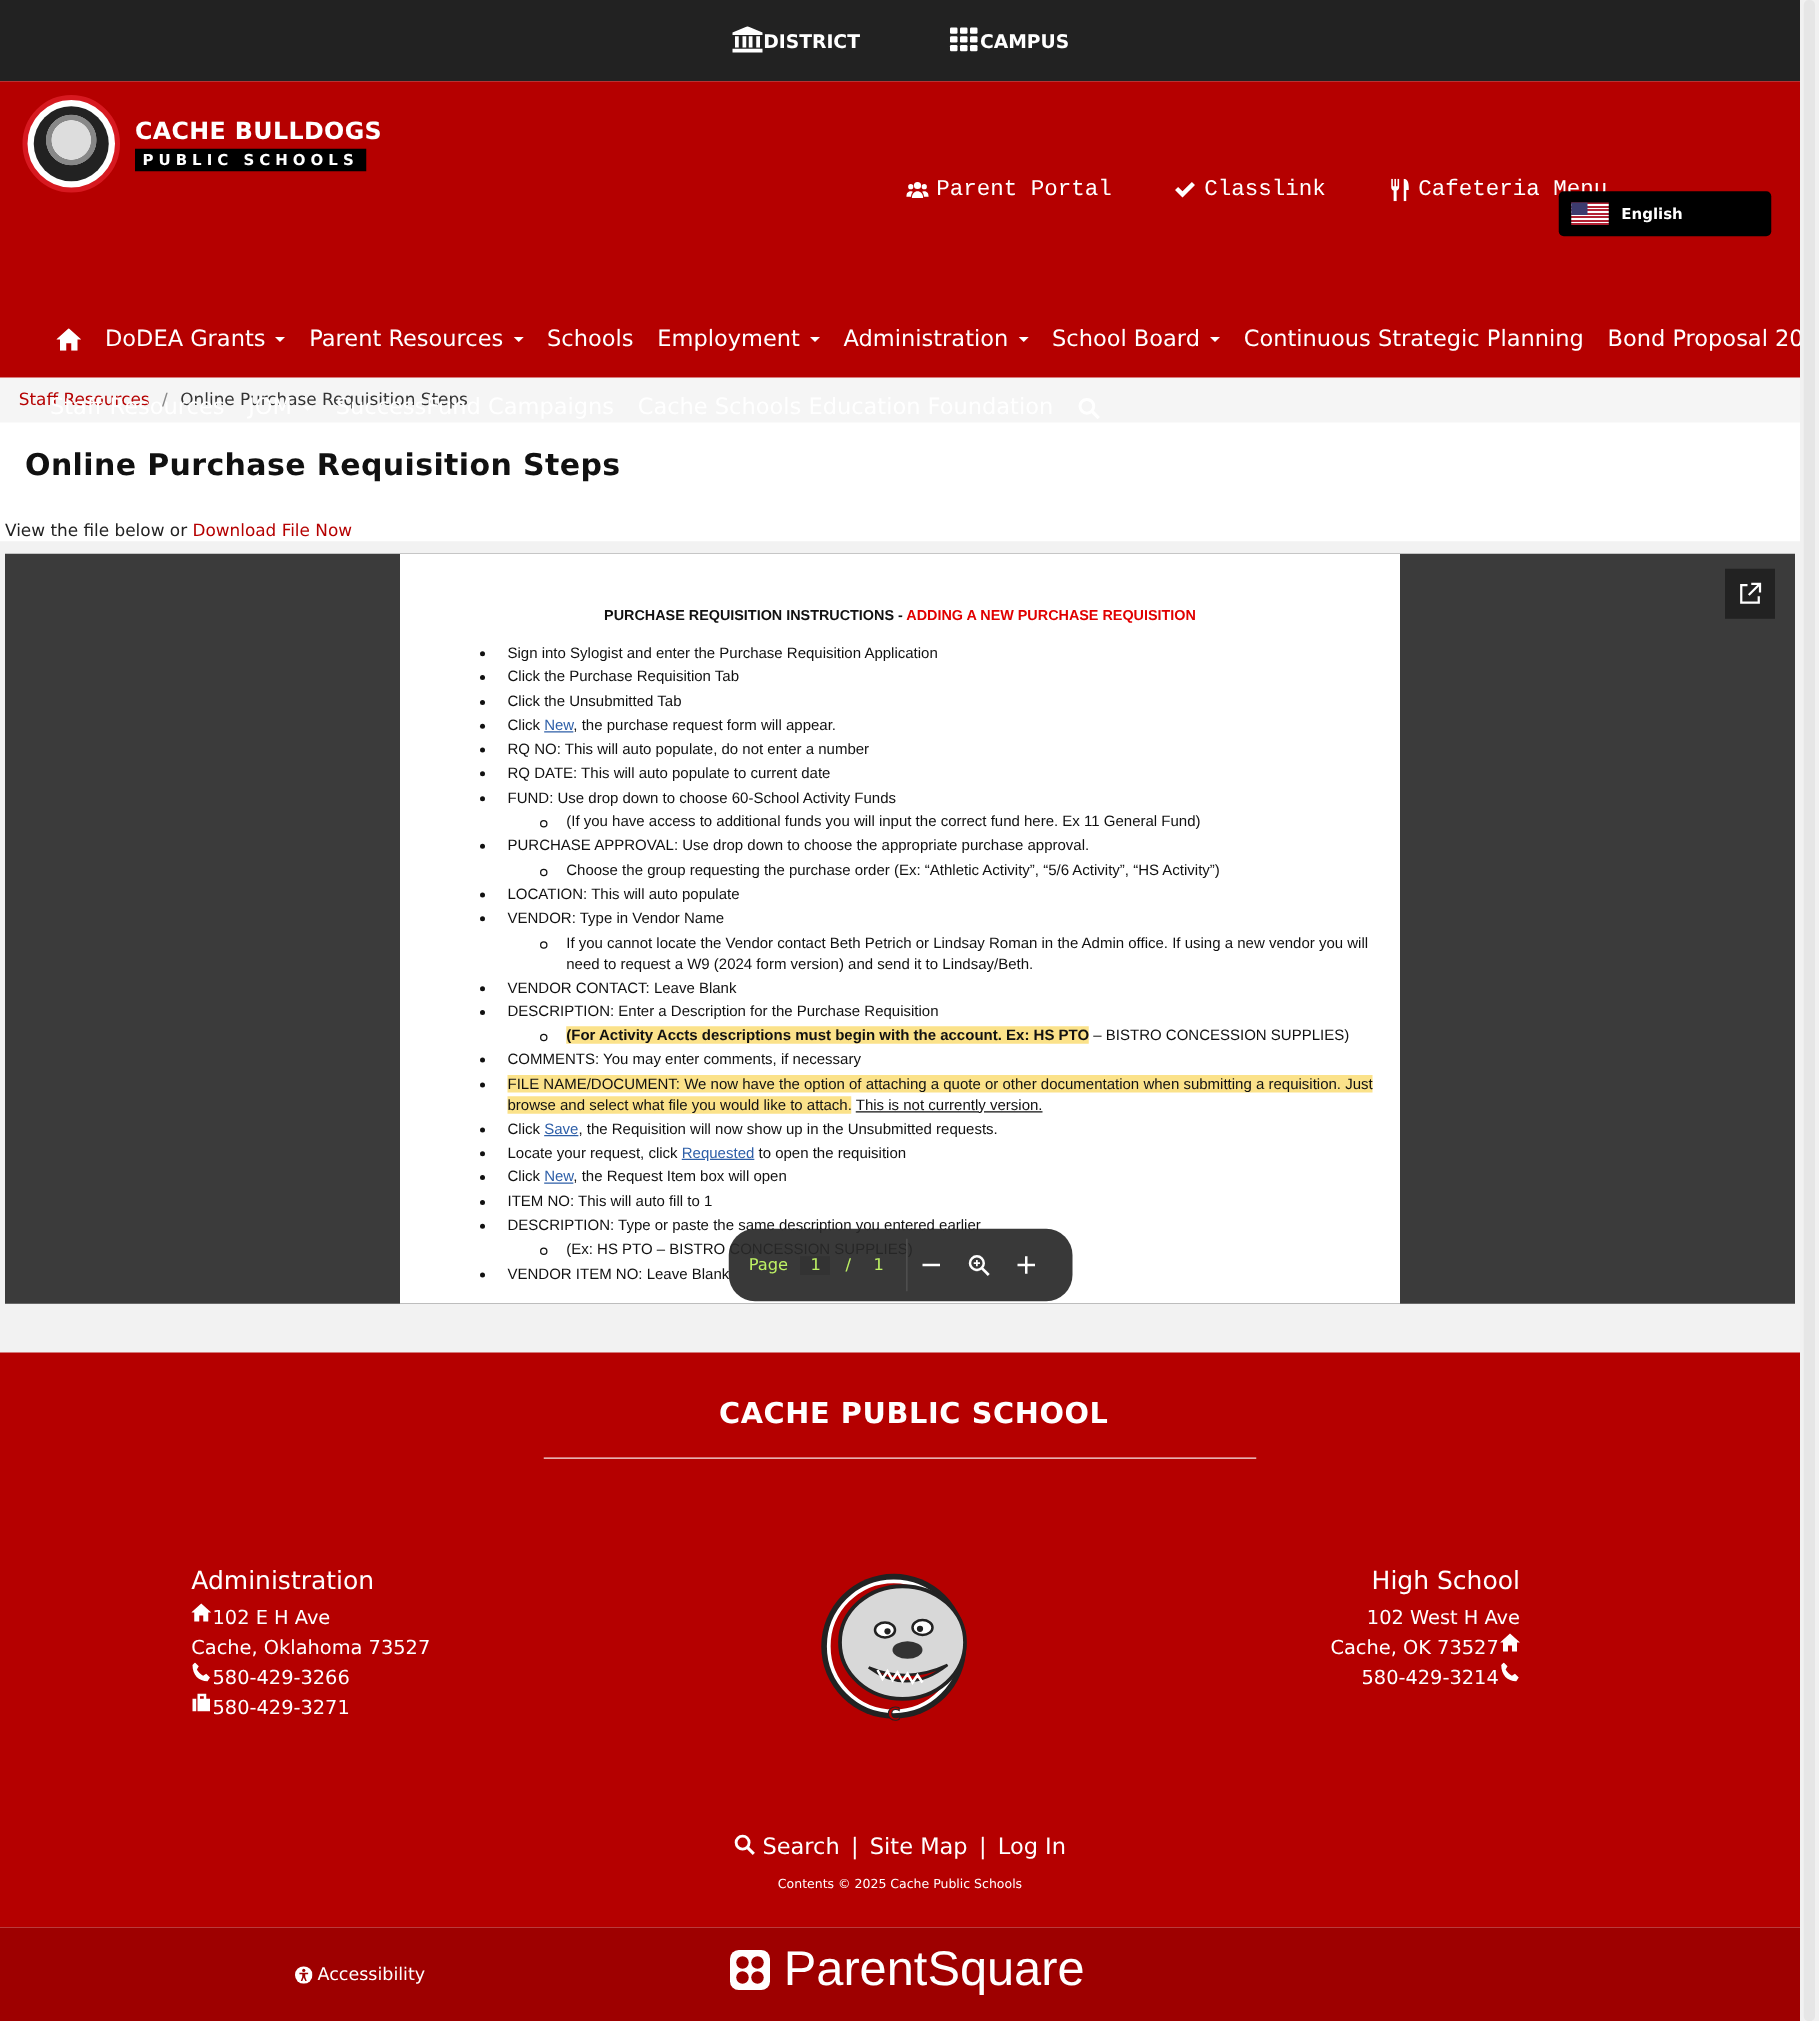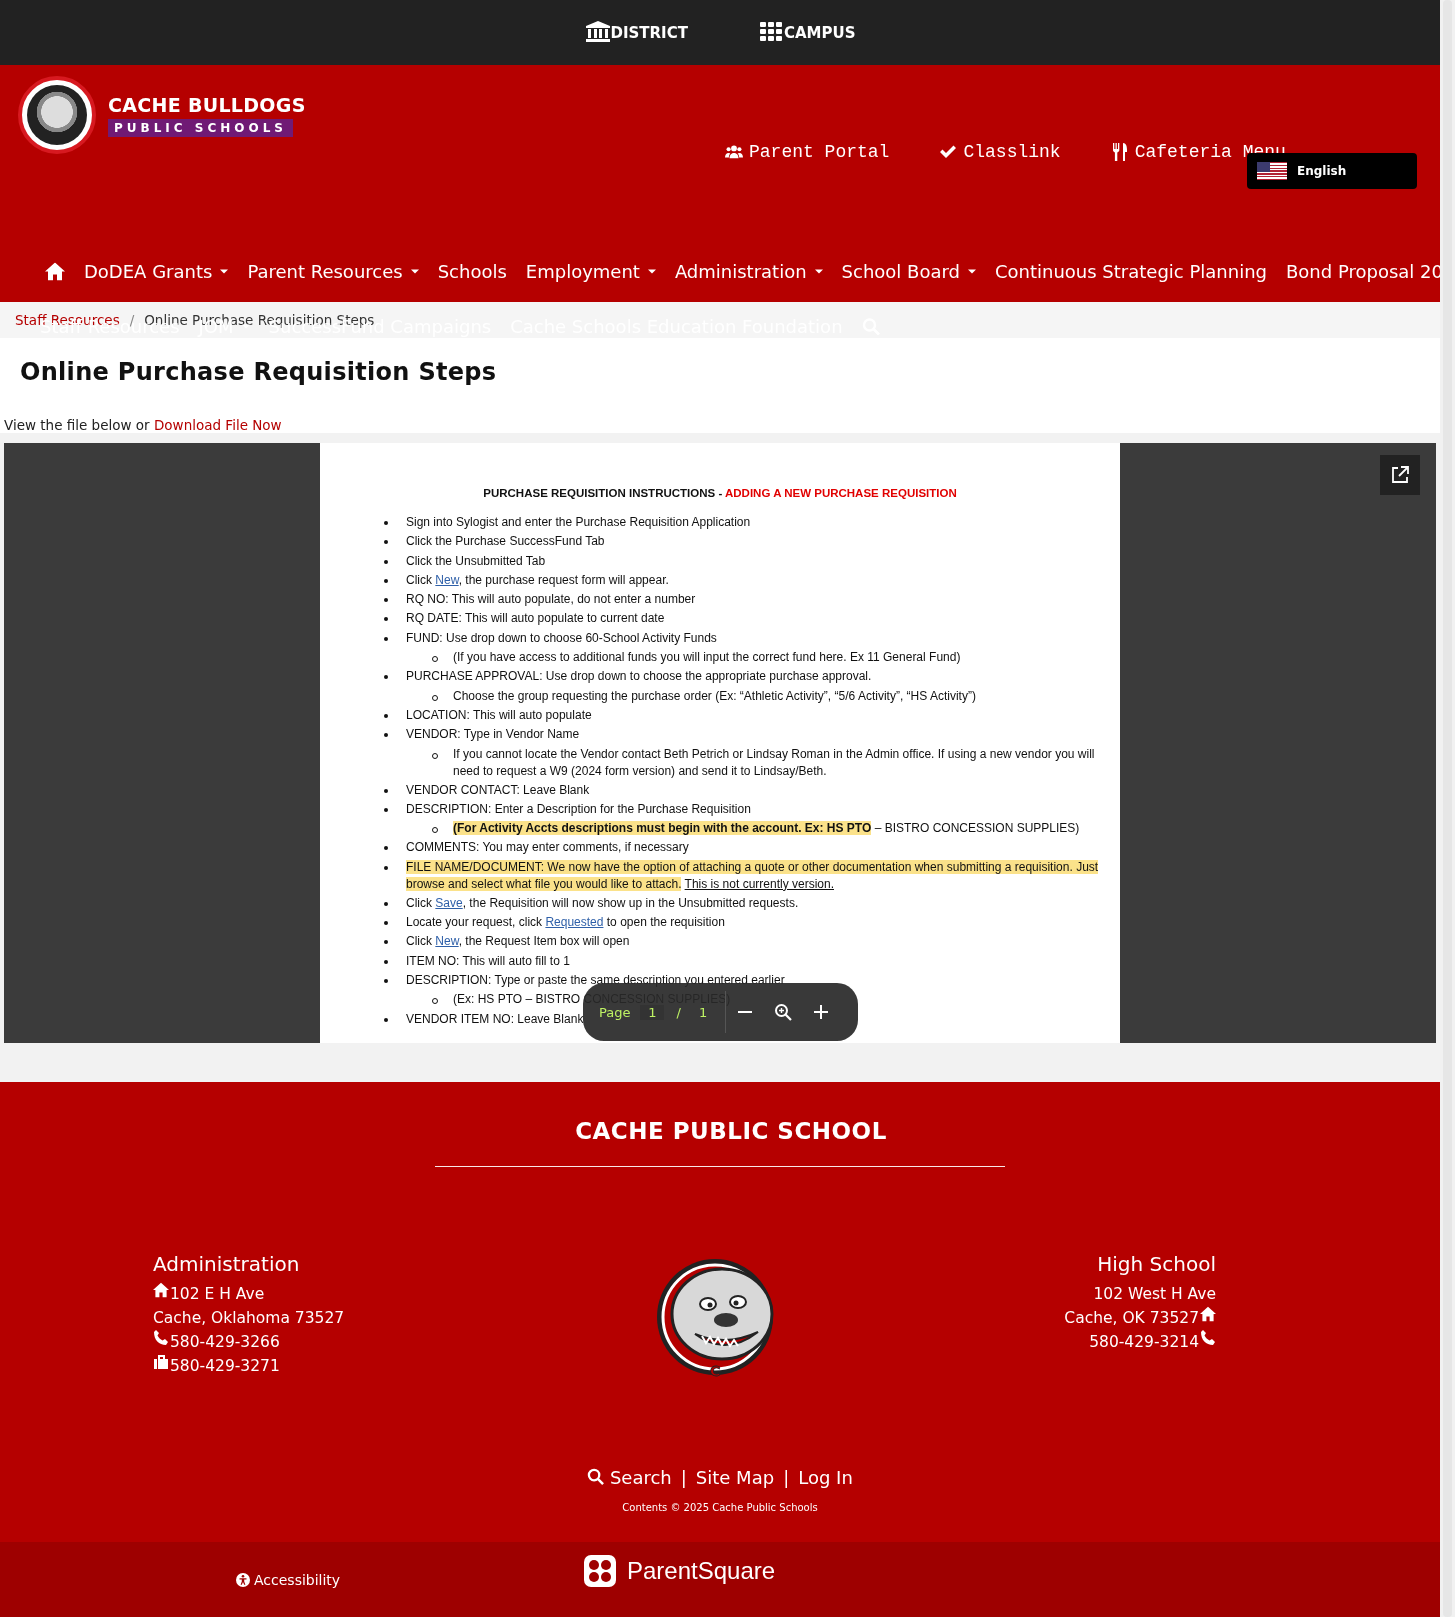--- a/index.html
+++ b/index.html
@@ -14,21 +14,21 @@
   .topbar .tb-item { display: flex; flex-direction: row; align-items: center; color: #fff; font-size: 15px; font-weight: bold; letter-spacing: 0; cursor: pointer; }
   .topbar .tb-item svg { width: 26px; height: 22px; margin-bottom: 1px; }
 
   
   .header { background: #b50000; height: 237px; position: relative; }
   .logo { position: absolute; left: 18px; top: 11px; display: flex; align-items: center; }
   .logo-circle { width: 78px; height: 78px; border-radius: 50%; background: #fff; border: 4px solid #d71920; display: flex; align-items: center; justify-content: center; }
   .logo-circle .inner { width: 60px; height: 60px; border-radius: 50%; background: radial-gradient(circle at 50% 45%, #ddd 0 35%, #888 36% 45%, #222 46%); }
   .logo-text { margin-left: 12px; }
   .logo-text .l1 { color: #fff; font-weight: bold; font-size: 19px; letter-spacing: 0.3px; font-family: "DejaVu Sans", sans-serif; }
-  .logo-text .l2 { background: #701a75; color: #fff; font-size: 12px; letter-spacing: 4px; padding: 2px 6px; margin-top: 3px; font-weight: bold; display: inline-block; }
+  .logo-text .l2 { background: #000000; color: #fff; font-size: 12px; letter-spacing: 4px; padding: 2px 6px; margin-top: 3px; font-weight: bold; display: inline-block; }
 
   .util-links { position: absolute; top: 87px; left: 725px; display: flex; gap: 50px; transform: translateY(-50%); }
   .util-links a { color: #fff; font-size: 18px; text-decoration: none; display: flex; align-items: center; gap: 6px; cursor: pointer; font-family: Liberation Mono, monospace; }
   .util-links svg { width: 18px; height: 18px; fill: #fff; }
   .lang { position: absolute; left: 1247px; top: 88px; width: 170px; height: 36px; background: #000; border-radius: 4px; display: flex; align-items: center; padding-left: 10px; gap: 10px; color: #fff; font-size: 12px; font-weight: bold; cursor: pointer; }
   .flag { width: 30px; height: 18px; position: relative; background: repeating-linear-gradient(#b22234 0 1.4px, #fff 1.4px 2.8px); }
   .flag::before { content: ""; position: absolute; left: 0; top: 0; width: 13px; height: 10px; background: #3c3b6e; }
 
   .nav1 { position: absolute; left: 45px; top: 206px; display: flex; align-items: center; gap: 19px; transform: translateY(-50%); }
   .nav2 { position: absolute; left: 40px; top: 261px; display: flex; align-items: center; gap: 19px; transform: translateY(-50%); }
@@ -82,21 +82,21 @@
   .addr .row { display: flex; align-items: flex-start; gap: 1px; }
   .addr.right .row { justify-content: flex-end; }
   .addr svg { width: 16px; height: 16px; fill: #fff; }
   .mascot { position: absolute; left: 650px; top: 170px; width: 140px; height: 130px; }
   .foot-links { position: absolute; top: 385px; width: 100%; text-align: center; font-size: 18px; }
   .foot-links span.l { cursor: pointer; }
   .foot-links .pipe { margin: 0 9px; }
   .copyright { position: absolute; top: 420px; width: 100%; text-align: center; font-size: 10px; }
   .bottombar { position: absolute; left: 0; top: 1542px; width: 1440px; height: 75px; background: #9e0000; color: #fff; }
   .access { position: absolute; left: 196px; top: 30px; font-size: 14px; display: flex; align-items: center; gap: 4px; cursor: pointer; margin-left: 40px; }
-  .ps { position: absolute; left: 583px; top: 12px; display: flex; align-items: center; gap: 10px; font-size: 24px; font-family: "Liberation Sans", sans-serif; cursor: pointer; }
+  .ps { position: absolute; left: 583px; top: 12px; display: flex; align-items: center; gap: 10px; font-size: 39px; font-family: "Liberation Sans", sans-serif; cursor: pointer; }
 </style>
 </head>
 <body>
 
 <div class="page">
 
   <div class="topbar">
     <div class="tb-item">
       <svg viewBox="0 0 26 22">
           <path fill="#fff" d="M13 0 L25 5 V7 H1 V5 Z M3 8h3v9H3z M9 8h3v9H9z M14 8h3v9h-3z M20 8h3v9h-3z M1 18h24v3H1z"></path>
@@ -235,21 +235,21 @@
   <div class="file-line">
     <span>View the file below or </span><a>Download File Now</a>
   </div>
 </div>
 
 <div class="viewer">
   <div class="doc">
     <h3><span>PURCHASE REQUISITION INSTRUCTIONS - </span><span class="red">ADDING A NEW PURCHASE REQUISITION</span></h3>
     <ul id="doc-list">
         <li><span>Sign into Sylogist and enter the Purchase Requisition Application</span></li>
-        <li><span>Click the Purchase SuccessFund Tab</span></li>
+        <li><span>Click the Purchase Requisition Tab</span></li>
         <li><span>Click the Unsubmitted Tab</span></li>
         <li><span>Click </span><span class="lnk">New</span><span>, the purchase request form will appear.</span></li>
         <li><span>RQ NO: This will auto populate, do not enter a number</span></li>
         <li><span>RQ DATE: This will auto populate to current date</span></li>
         <li><span>FUND: Use drop down to choose 60-School Activity Funds</span></li>
         <li class="sub"><span>(If you have access to additional funds you will input the correct fund here. Ex 11 General Fund)</span></li>
         <li><span>PURCHASE APPROVAL: Use drop down to choose the appropriate purchase approval.</span></li>
         <li class="sub"><span>Choose the group requesting the purchase order (Ex: “Athletic Activity”, “5/6 Activity”, “HS Activity”)</span></li>
         <li><span>LOCATION: This will auto populate</span></li>
         <li><span>VENDOR: Type in Vendor Name</span></li>

